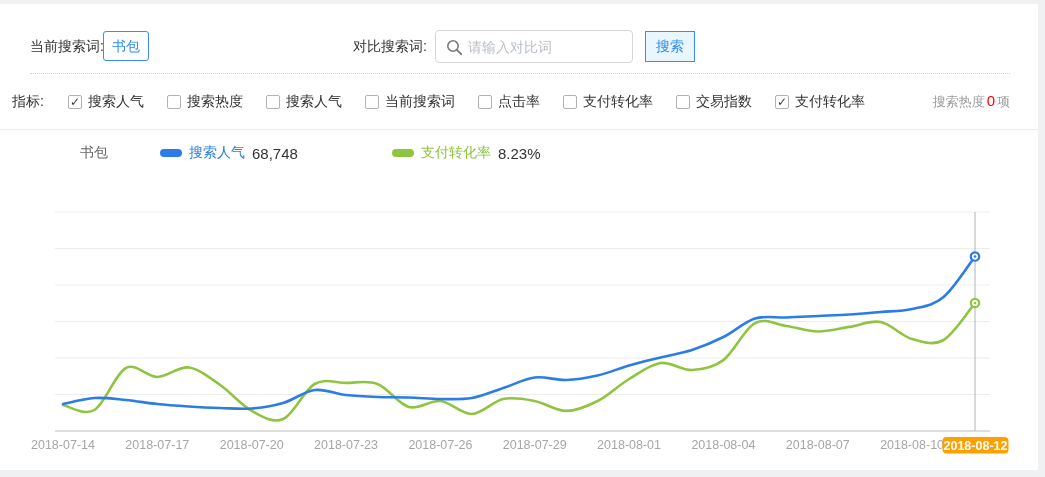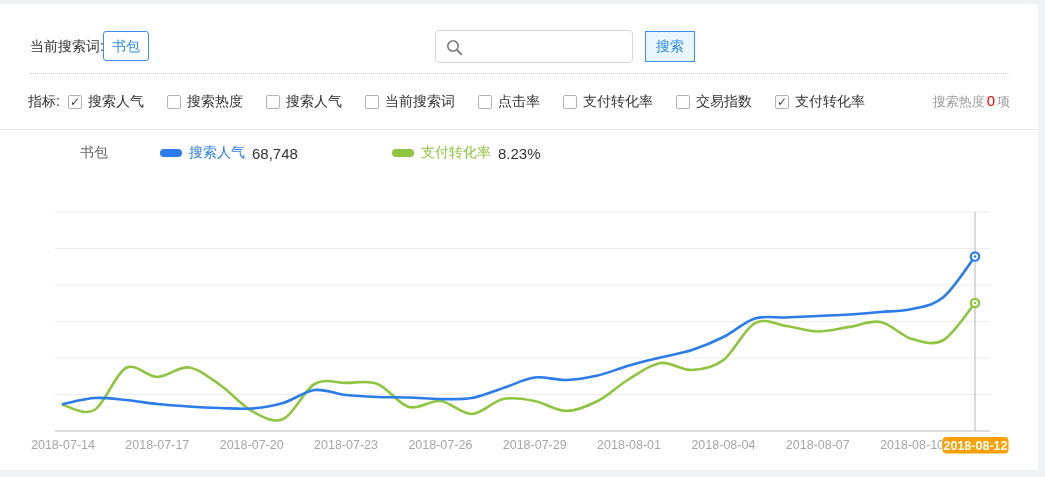--- a/index.html
+++ b/index.html
@@ -47,33 +47,35 @@
   svg text { font-family:"Liberation Sans","DejaVu Sans",sans-serif; }
 </style>
 </head>
 <body>
 
 <div id="card">
 
   <div class="row1">
     <span class="lbl" style="left:30px">当前搜索词:</span>
     <button class="kw-btn">书包</button>
+    <span class="lbl" style="left:353px">对比搜索词:</span>
     <div class="cmp-input">
       <svg width="17" height="17" viewBox="0 0 17 17">
         <circle cx="7" cy="7" r="5.2" fill="none" stroke="#7b7b7b" stroke-width="1.6"></circle>
         <line x1="11" y1="11" x2="15.2" y2="15.2" stroke="#7b7b7b" stroke-width="1.8" stroke-linecap="round"></line>
       </svg>
+      <input type="text" placeholder="请输入对比词" style="">
     </div>
     <button class="search-btn">搜索</button>
   </div>
 
   <div class="dotted-sep"></div>
 
   <div class="row2">
-    <span class="lbl" style="left:28px; line-height:26px;text-align:right;">指标:</span>
+    <span class="lbl" style="left:12px; line-height:26px;text-align:right;">指标:</span>
     <div class="metric-list" id="metric-list">
         <div class="metric">
           <span class="cb">✓</span>
           <span class="mlabel">搜索人气</span>
         </div>
         <div class="metric">
           <span class="cb"></span>
           <span class="mlabel">搜索热度</span>
         </div>
         <div class="metric">

